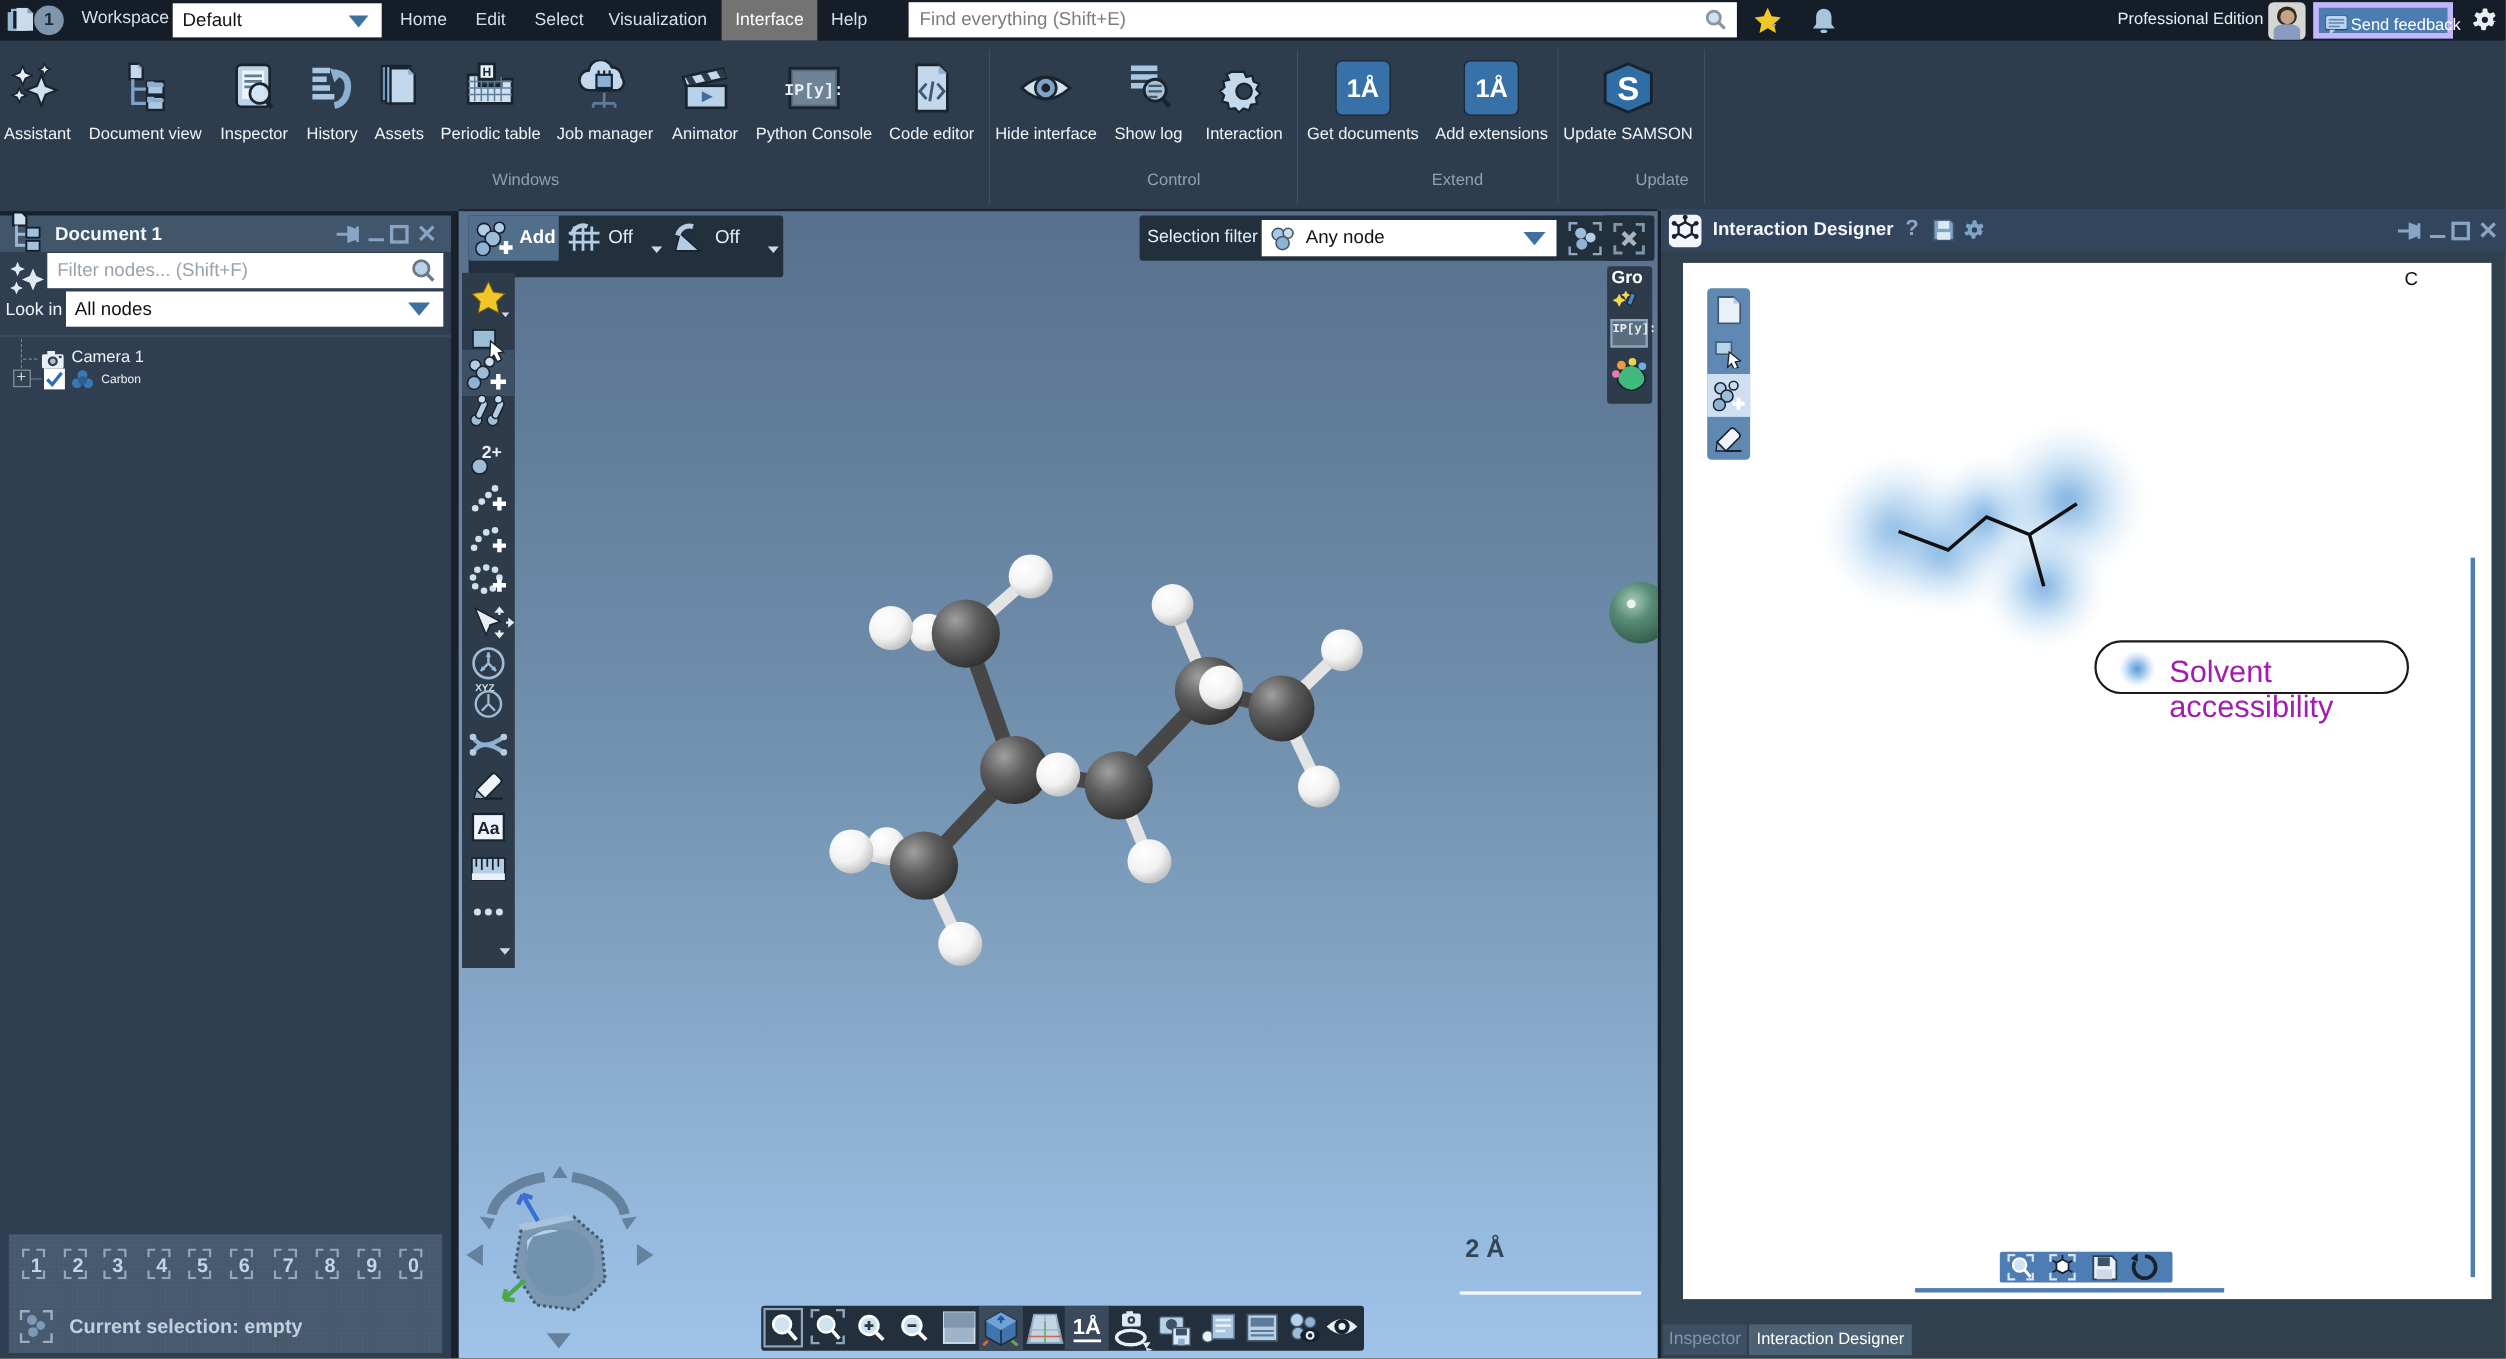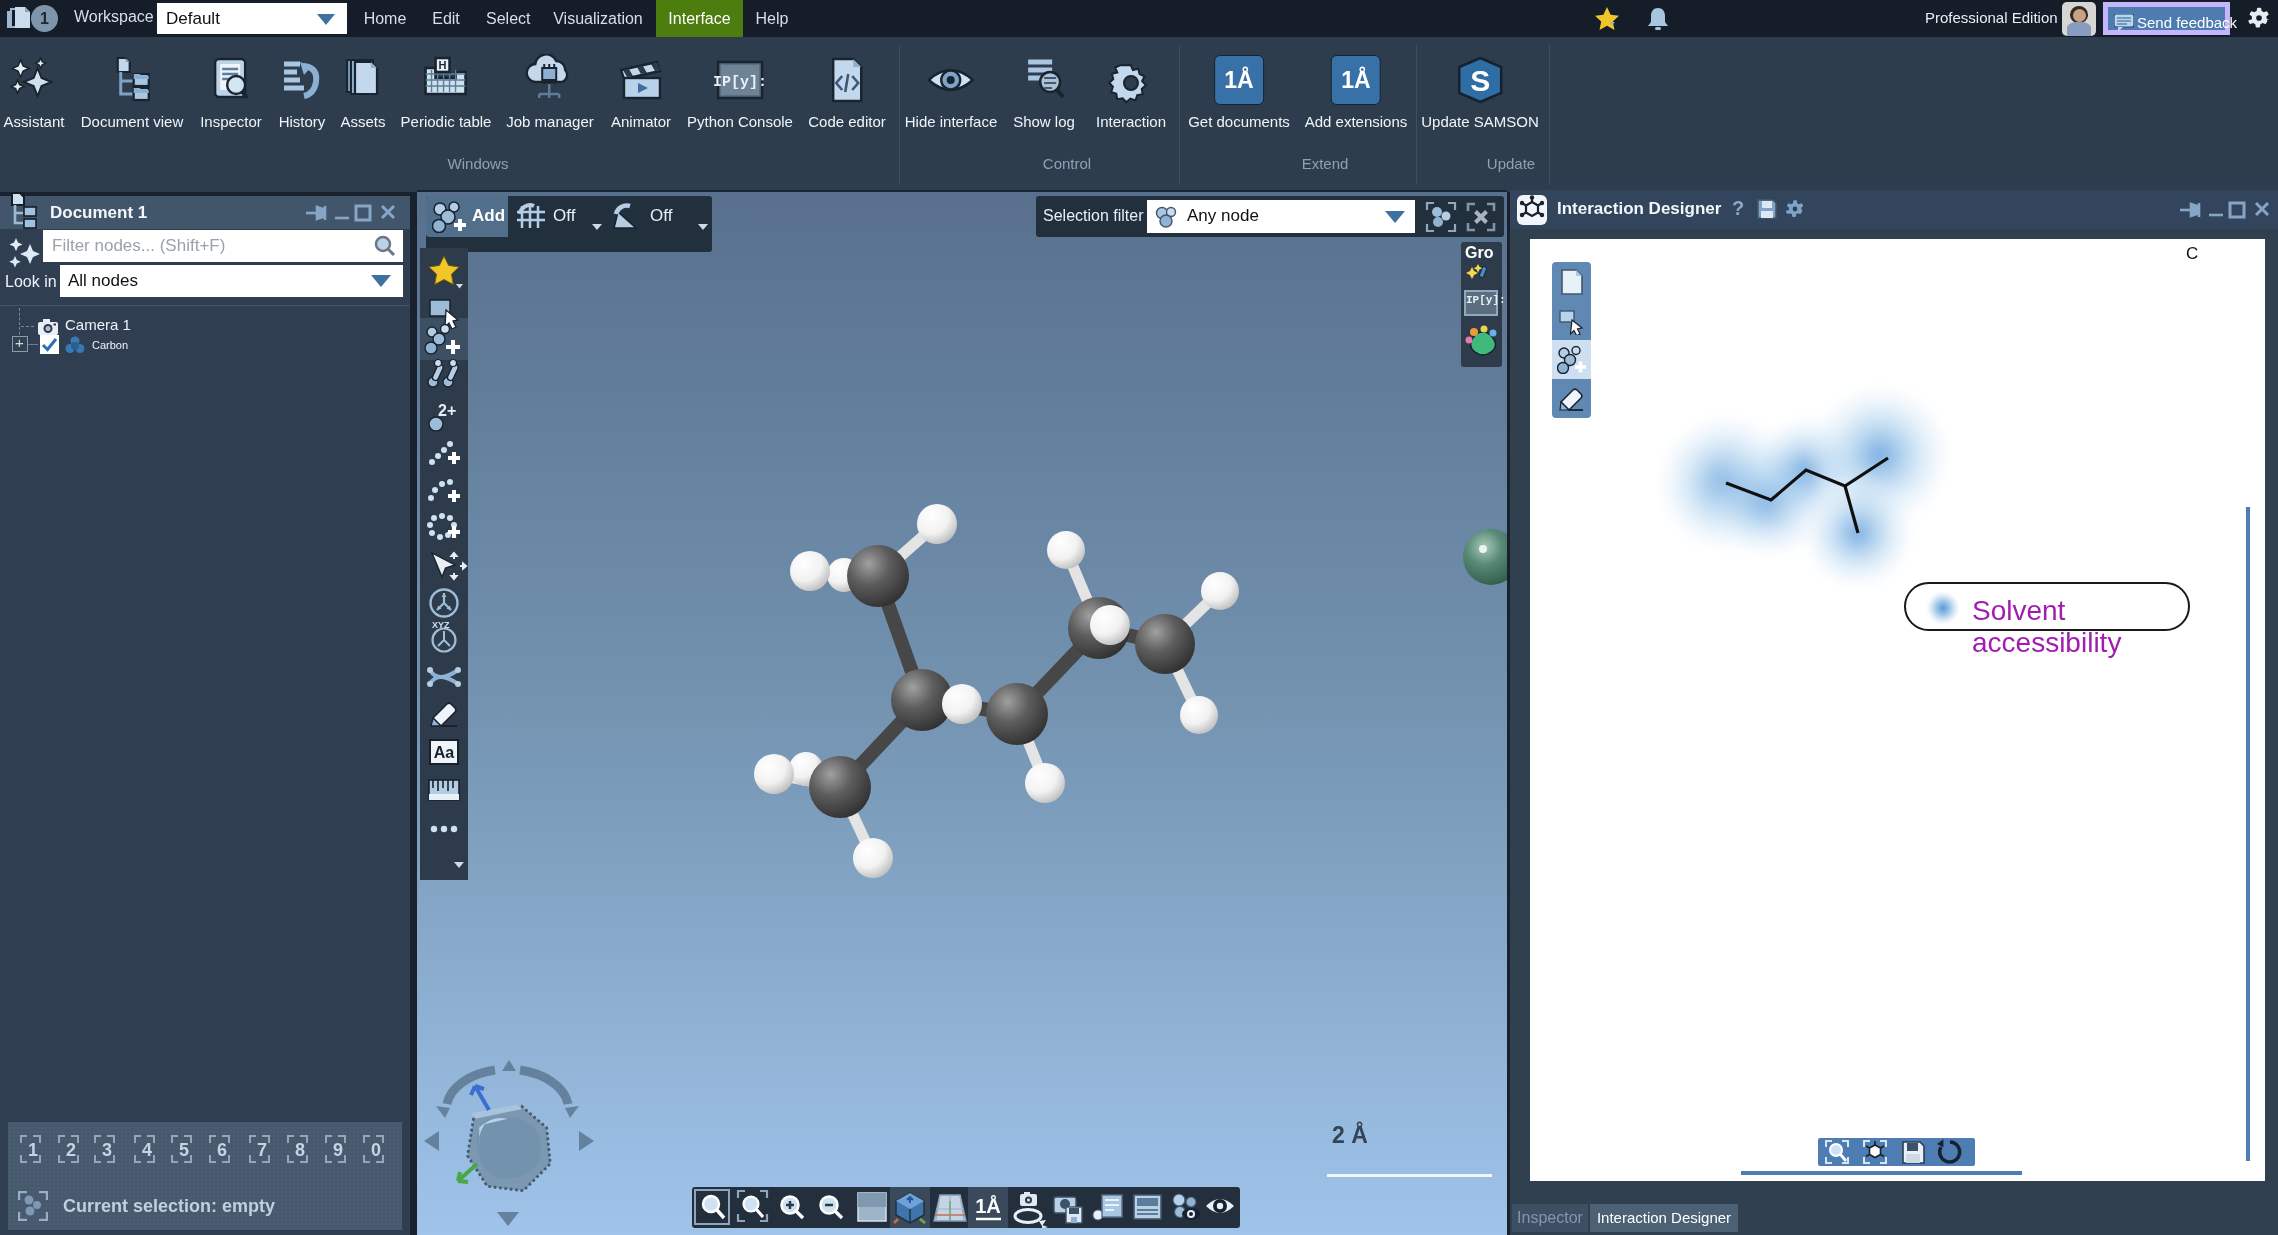--- a/index.html
+++ b/index.html
@@ -46,22 +46,28 @@
       <path d="M9 0 h10 l5 5 v16 h-15 z" fill="#c9dbec"></path>
       <path d="M19 0 l5 5 h-5 z" fill="#8aa4bd"></path>
     </svg>
     <div class="abs" style="left:31px;top:5px;width:27px;height:27px;border-radius:50%;background:#7e95ab;color:#1b2733;font-size:16px;font-weight:bold;text-align:center;line-height:27px;">1</div>
     <div class="abs menu" style="left:74px;top:8px;">Workspace</div>
     <div id="wsdrop" class="abs">Default<span class="tri"></span></div>
     <div class="abs tab menu" style="left:363px;width:44px;">Home</div>
     <div class="abs tab menu" style="left:432px;width:28px;">Edit</div>
     <div class="abs tab menu" style="left:486px;width:42px;">Select</div>
     <div class="abs tab menu" style="left:553px;width:90px;">Visualization</div>
-    <div class="abs tab menu" style="left:656px;width:87px;background:#4d7c0f;color:#fff;">Interface</div>
+    <div class="abs tab menu" style="left:656px;width:87px;background:#737373;color:#fff;">Interface</div>
     <div class="abs tab menu" style="left:755px;width:34px;">Help</div>
+    <div id="searchbox" class="abs">Find everything (Shift+E)
+      <svg class="abs" style="right:8px;top:5px" width="22" height="22" viewBox="0 0 22 22">
+          <circle cx="9" cy="9" r="6" fill="#cfe0ee" stroke="#8a97a3" stroke-width="2.5"></circle>
+          <line x1="13.5" y1="13.5" x2="19" y2="19" stroke="#8a97a3" stroke-width="3"></line>
+        </svg>
+    </div>
     <svg class="abs" style="left:1594px;top:6px" width="30" height="26" viewBox="0 0 30 26">
         <path d="M13 1 l3.6 7.8 8.4 1 -6.2 5.8 1.7 8.4 -7.5-4.3 -7.5 4.3 1.7-8.4 -6.2-5.8 8.4-1 z" fill="#f0c629"></path>
         <path d="M25 20 l6 0 -3 4 z" fill="#9fb0c0" transform="translate(-4,0) scale(0.8)"></path>
       </svg>
     <svg class="abs" style="left:1646px;top:6px" width="24" height="26" viewBox="0 0 24 26">
         <path d="M12 2 c-4.5 0-7 3.5-7 8 v6 l-3 4 h20 l-3-4 v-6 c0-4.5-2.5-8-7-8 z" fill="#a8c5de"></path>
         <rect x="9" y="21" width="6" height="3" rx="1.5" fill="#a8c5de"></rect>
       </svg>
     <div class="abs" style="left:1925px;top:9px;font-size:15px;color:#e8eef5;">Professional Edition</div>
     <div class="abs" style="left:2062px;top:2px;width:34px;height:34px;border-radius:5px;background:#d6d6d2;overflow:hidden;">

